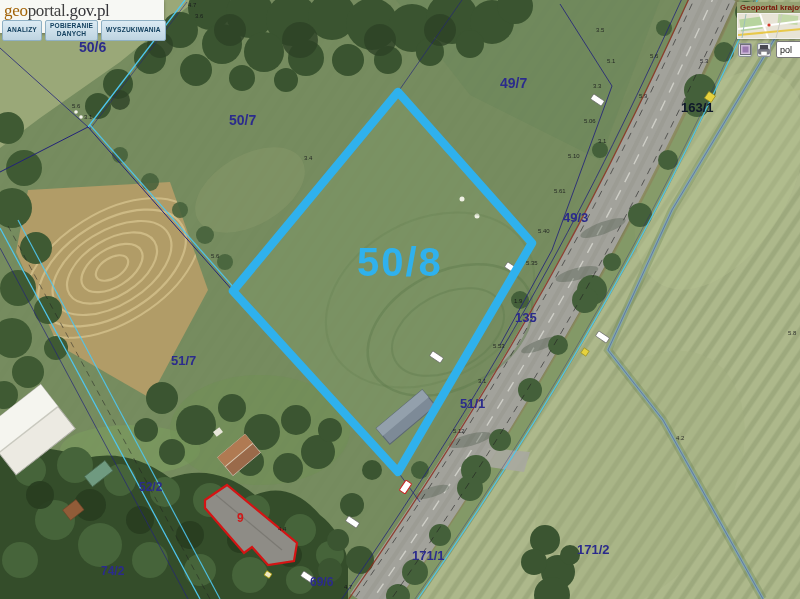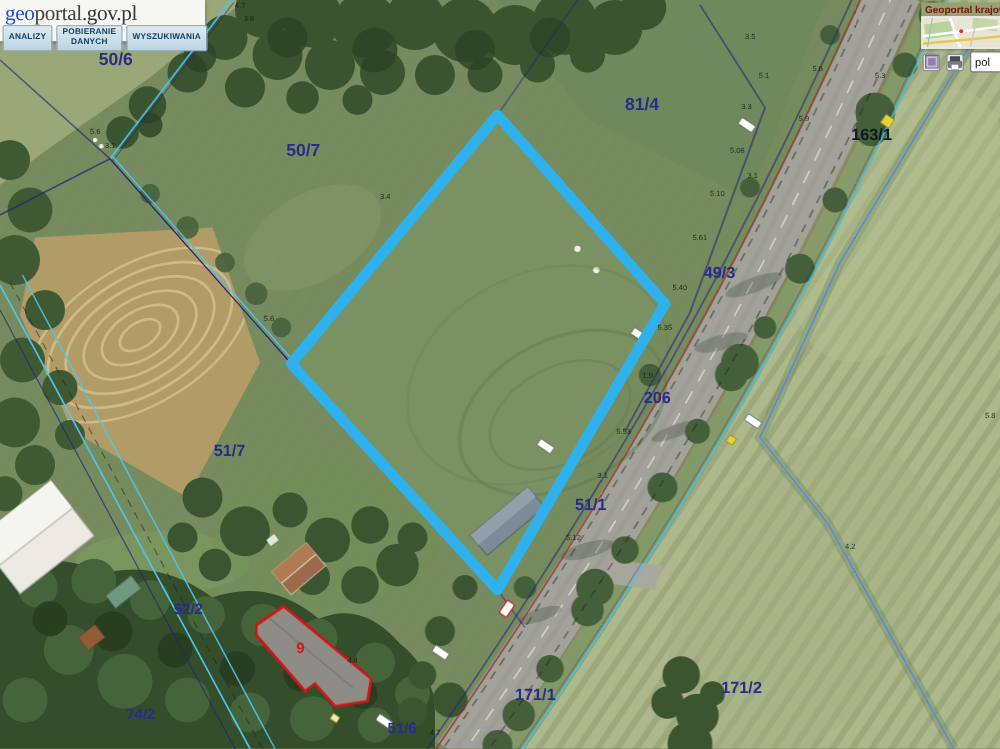--- a/index.html
+++ b/index.html
@@ -12,21 +12,21 @@
         font-family:"Liberation Sans",sans-serif;white-space:nowrap;line-height:1;}
   #label-layer .parcel-label.highlight{color:#2fb1ed;letter-spacing:2px;font-weight:bold;}
   #label-layer .tiny-annotation{position:absolute;font-size:6px;color:#15151a;opacity:.85;
         white-space:nowrap;line-height:1;}
   #label-layer .address-number{position:absolute;font-size:12px;font-weight:bold;color:#d01818;line-height:1;}
   
   #header-panel{position:absolute;left:0;top:0;width:164px;height:33px;
         background:rgba(255,255,255,.92);box-shadow:0 1px 3px rgba(0,0,0,.35);}
   #logo{position:absolute;left:4px;top:1px;font-family:"Liberation Serif",serif;
         font-size:17px;letter-spacing:-0.3px;white-space:nowrap;cursor:pointer;}
-  #logo .lg-geo{color:#1d4ed8;}
+  #logo .lg-geo{color:#a16207;}
   #logo .lg-portal{color:#404040;}
   #logo .lg-suffix{color:#35353a;}
   #menu-row{position:absolute;left:2px;top:20px;display:flex;gap:3px;}
   .menu-btn{font-family:"Liberation Sans",sans-serif;font-size:6.6px;font-weight:bold;
         color:#13405e;background:linear-gradient(#dcebf4,#bed4e1);
         border:1px solid #8fb0c4;border-radius:2px;padding:1px 4px 2px 4px;cursor:pointer;
         letter-spacing:.2px;line-height:1.2;}
   
   #overview{position:absolute;left:737px;top:2px;width:70px;}
   #ov-title{width:70px;height:11px;background:#96a273;color:#7a1408;font-size:8px;
@@ -347,31 +347,32 @@
       <rect x="265" y="572" width="6" height="5" transform="rotate(34 268 574.5)" fill="#f0e8c0" stroke="#b0a000"></rect>
     </g>
   </g>
 
   <polygon points="398,92 532,243 398,472 233,291" fill="none" stroke="#2fb1ed" stroke-width="8.5" stroke-linejoin="round"></polygon>
 </svg>
 
 <div id="label-layer">
       <div class="parcel-label" style="left: 79px; top: 40px; font-size: 14px;">50/6</div>
       <div class="parcel-label" style="left: 229px; top: 113px; font-size: 14px;">50/7</div>
-      <div class="parcel-label" style="left: 500px; top: 76px; font-size: 14px;">81/4</div>
+      <div class="parcel-label" style="left: 500px; top: 76px; font-size: 14px;">49/7</div>
       <div class="parcel-label" style="left: 563px; top: 167px; font-size: 13px; margin-top: 44px;">49/3</div>
       <div class="parcel-label" style="left: 681px; top: 101px; font-size: 13px; color: #0f172a;">163/1</div>
-      <div class="parcel-label" style="left: 515px; top: 311px; font-size: 13px;">206</div>
+      <div class="parcel-label" style="left: 515px; top: 311px; font-size: 13px;">135</div>
       <div class="parcel-label" style="left: 171px; top: 354px; font-size: 13px;">51/7</div>
       <div class="parcel-label" style="left: 425px; top: 397px; font-size: 13px; margin-left: 35px;">51/1</div>
       <div class="parcel-label" style="left: 139px; top: 481px; font-size: 12px;">52/2</div>
       <div class="parcel-label" style="left: 101px; top: 565px; font-size: 12px;">74/2</div>
-      <div class="parcel-label" style="left: 310px; top: 576px; font-size: 12px;">51/6</div>
+      <div class="parcel-label" style="left: 310px; top: 576px; font-size: 12px;">69/6</div>
       <div class="parcel-label" style="left: 412px; top: 549px; font-size: 13px;">171/1</div>
       <div class="parcel-label" style="left: 577px; top: 543px; font-size: 13px;">171/2</div>
+      <div class="parcel-label highlight" style="left: 357px; top: 242px; font-size: 40px;">50/8</div>
       <div class="tiny-annotation" style="left: 188px; top: 2px;">4.7</div>
       <div class="tiny-annotation" style="left: 195px; top: 13px;">3.6</div>
       <div class="tiny-annotation" style="left: 84px; top: 114px;">3.1</div>
       <div class="tiny-annotation" style="left: 72px; top: 103px;">5.6</div>
       <div class="tiny-annotation" style="left: 304px; top: 155px;">3.4</div>
       <div class="tiny-annotation" style="left: 211px; top: 253px;">5.6</div>
       <div class="tiny-annotation" style="left: 593px; top: 83px;">3.3</div>
       <div class="tiny-annotation" style="left: 598px; top: 138px;">3.1</div>
       <div class="tiny-annotation" style="left: 639px; top: 93px;">5.9</div>
       <div class="tiny-annotation" style="left: 650px; top: 53px;">5.6</div>

